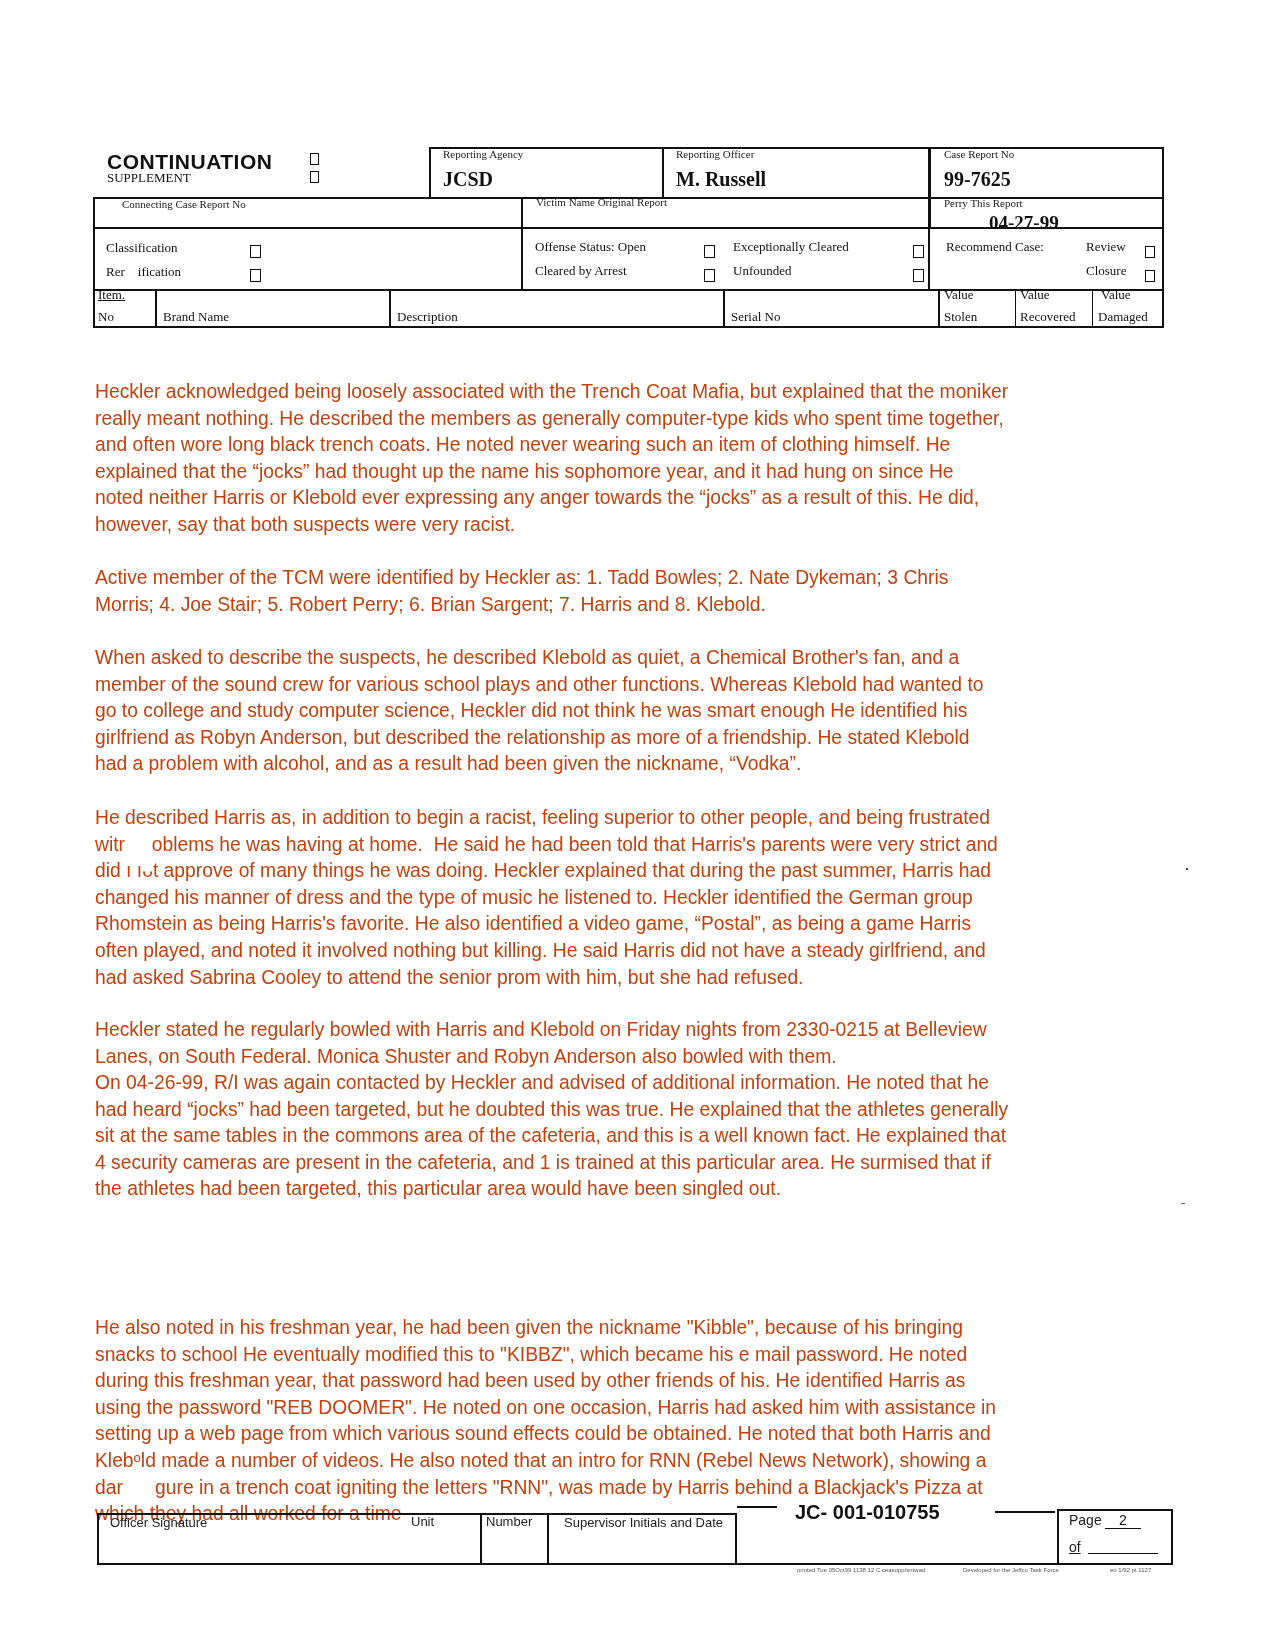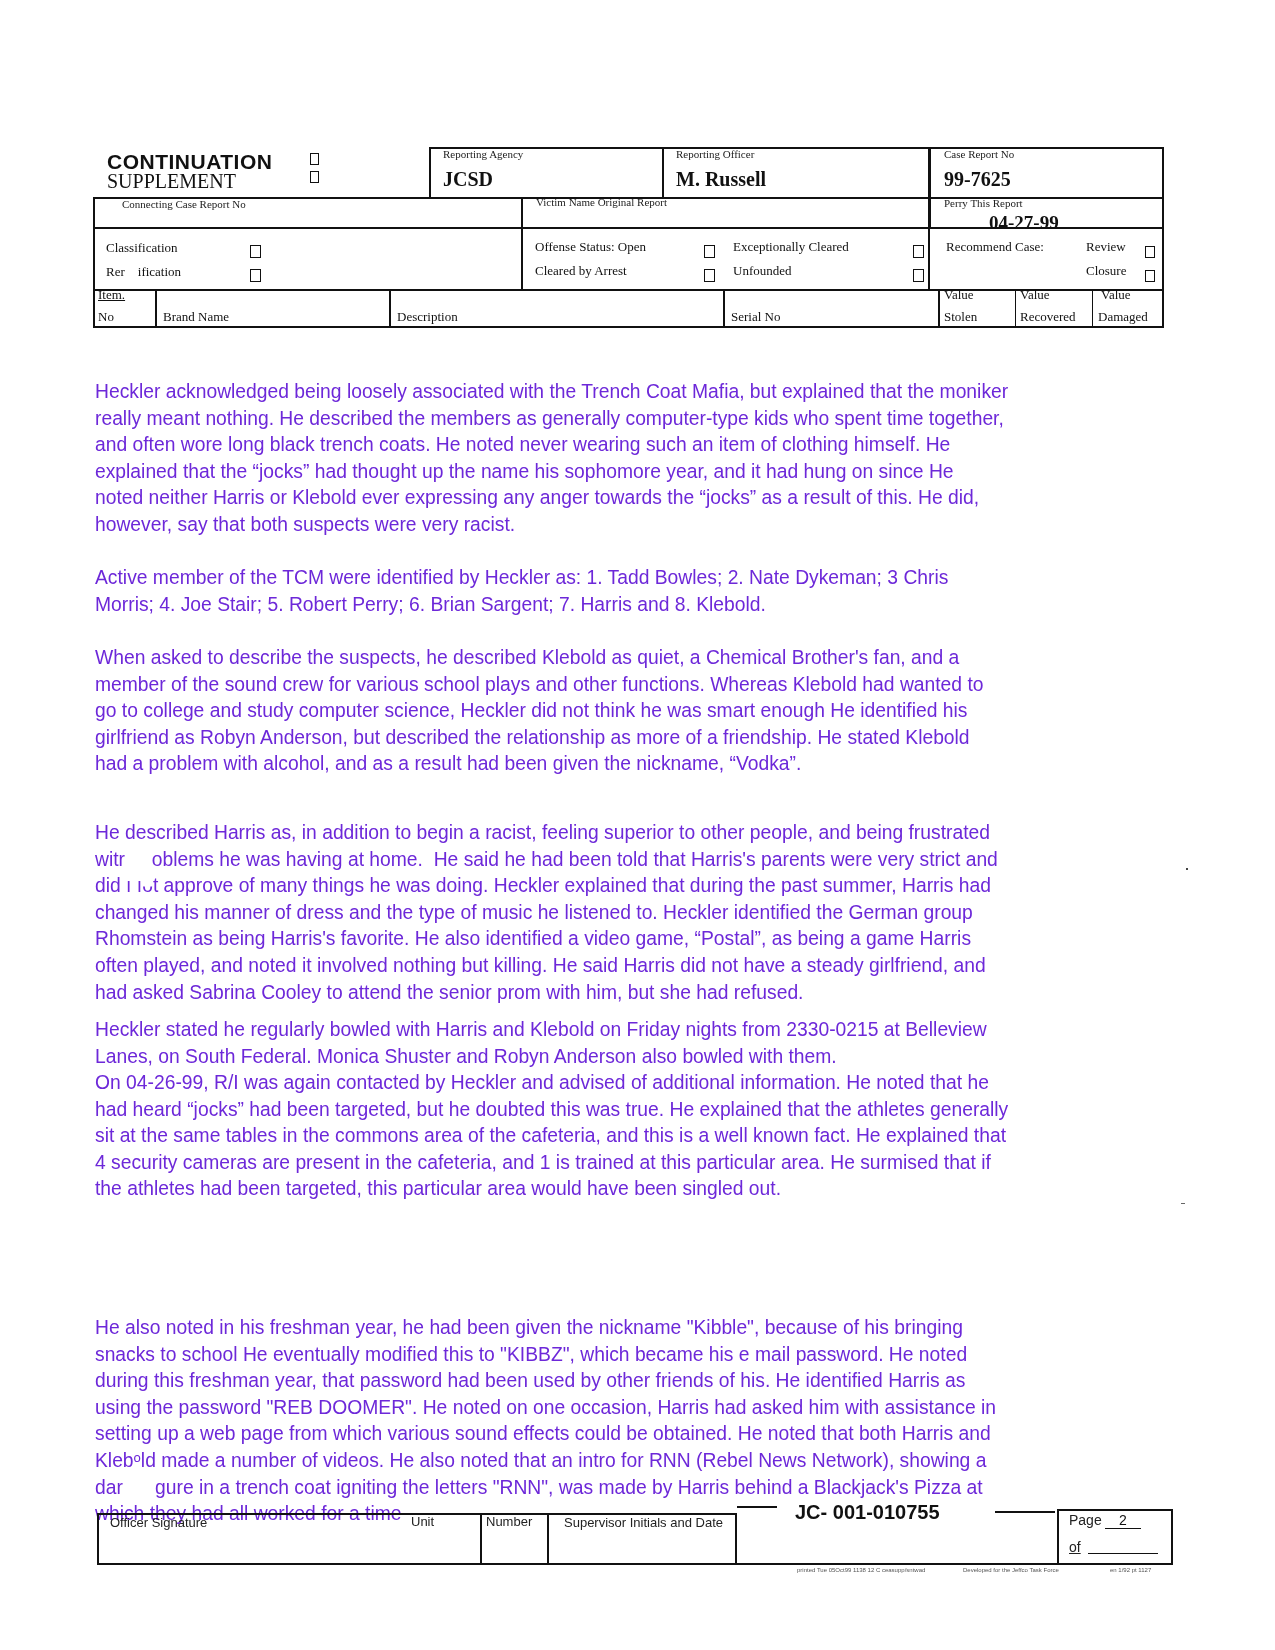--- a/index.html
+++ b/index.html
@@ -8,30 +8,30 @@
   .sans { font-family: "Liberation Sans", "DejaVu Sans", sans-serif; }
   .abs { position: absolute; }
   .box { position: absolute; border: 2px solid #111; box-sizing: border-box; }
   .vline { position: absolute; width: 0; border-left: 2px solid #111; }
   .hline { position: absolute; height: 0; border-top: 2px solid #111; }
   .lbl { position: absolute; font-family: "Liberation Serif", serif; font-size: 11px; color: #222; white-space: nowrap; }
   .lbl13 { position: absolute; font-family: "Liberation Serif", serif; font-size: 13px; color: #111; white-space: nowrap; text-align: right; }
   .val { position: absolute; font-family: "Liberation Serif", serif; font-weight: bold; font-size: 20px; color: #111; white-space: nowrap; }
   .chk { position: absolute; width: 10px; height: 12px; border: 1.5px solid #111; box-sizing: border-box; background: #fff; }
   .para { position: absolute; left: 95px; }
-  .line { display: block; white-space: nowrap; font-family: "Liberation Sans", sans-serif; font-size: 19.3px; line-height: 26.6px; color: #6d28d9; }
+  .line { display: block; white-space: nowrap; font-family: "Liberation Sans", sans-serif; font-size: 19.3px; line-height: 26.6px; color: #c2410c; }
   .foot-lbl { position: absolute; font-family: "Liberation Sans", sans-serif; font-size: 13px; color: #222; white-space: nowrap; }
 </style>
 </head>
 <body>
 
 <div data-name="form-header">
 
   <div class="abs sans" style="left:107px; top:150px; font-size:21px; font-weight:bold; letter-spacing:0.5px;" data-name="form-title">CONTINUATION</div>
-  <div class="abs serif" style="left:107px; top:170px; font-size:20px;" data-name="form-subtitle">SUPPLEMENT</div>
+  <div class="abs serif" style="left:107px; top:170px; font-size:13px;" data-name="form-subtitle">SUPPLEMENT</div>
   <div class="chk" style="left:310px; top:153px; width:9px; height:12px;" data-name="continuation-checkbox"></div>
   <div class="chk" style="left:310px; top:171px; width:9px; height:12px;" data-name="supplement-checkbox"></div>
 
   <div class="box" style="left:429px; top:147px; width:735px; height:52px;" data-name="top-row-box"></div>
   <div class="vline" style="left:662px; top:147px; height:52px;"></div>
   <div class="vline" style="left:928px; top:147px; height:52px; border-left-width:3px;"></div>
 
   <div class="lbl" style="left:443px; top:148px;" data-name="reporting-agency-label">Reporting Agency</div>
   <div class="val" style="left:443px; top:168px;" data-name="reporting-agency-value">JCSD</div>
 
@@ -116,21 +116,21 @@
   </div>
 
   <div class="para" style="top:645px;" data-name="paragraph-klebold-description">
     <span class="line" data-name="text-line">When asked to describe the suspects, he described Klebold as quiet, a Chemical Brother's fan, and a</span>
     <span class="line" data-name="text-line">member of the sound crew for various school plays and other functions.  Whereas Klebold had wanted to</span>
     <span class="line" data-name="text-line">go to college and study computer science, Heckler did not think he was smart enough   He identified his</span>
     <span class="line" data-name="text-line">girlfriend as Robyn Anderson, but described the relationship as more of a friendship.  He stated Klebold</span>
     <span class="line" data-name="text-line">had a problem with alcohol, and as a result had been given the nickname, “Vodka”.</span>
   </div>
 
-  <div class="para" style="top:805px;margin-top:15px;" data-name="paragraph-harris-description">
+  <div class="para" style="top:805px;" data-name="paragraph-harris-description">
     <span class="line" data-name="text-line">He described Harris as, in addition to begin a racist, feeling superior to other people, and being frustrated</span>
     <span class="line" style="white-space:pre;" data-name="text-line">witr     oblems he was having at home.  He said he had been told that Harris's parents were very strict and</span>
     <span class="line" data-name="text-line">did ı ıᴗt approve of many things he was doing.  Heckler explained that during the past summer, Harris had</span>
     <span class="line" data-name="text-line">changed his manner of dress and the type of music he listened to.  Heckler identified the German group</span>
     <span class="line" data-name="text-line">Rhomstein as being Harris's favorite.  He also identified a video game, “Postal”, as being a game Harris</span>
     <span class="line" data-name="text-line">often played, and noted it involved nothing but killing.   He said Harris did not have a steady girlfriend, and</span>
     <span class="line" data-name="text-line">had asked Sabrina Cooley to attend the senior prom with him, but she had refused.</span>
   </div>
 
   <div class="para" style="top:1017px;" data-name="paragraph-bowling">

